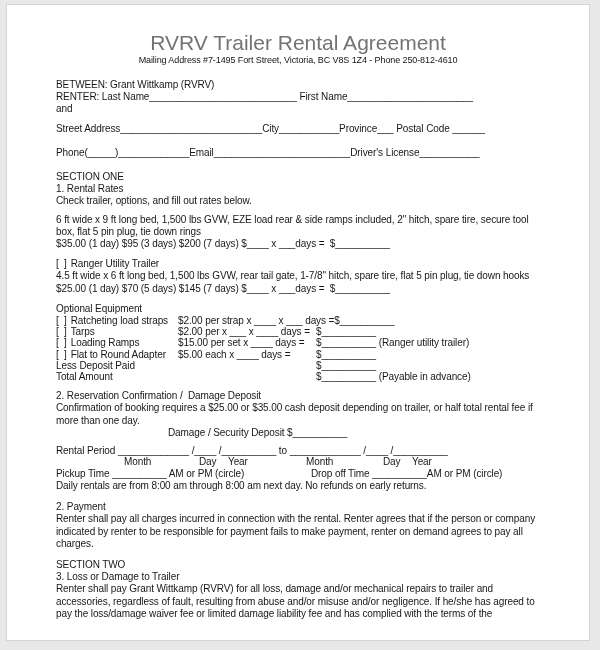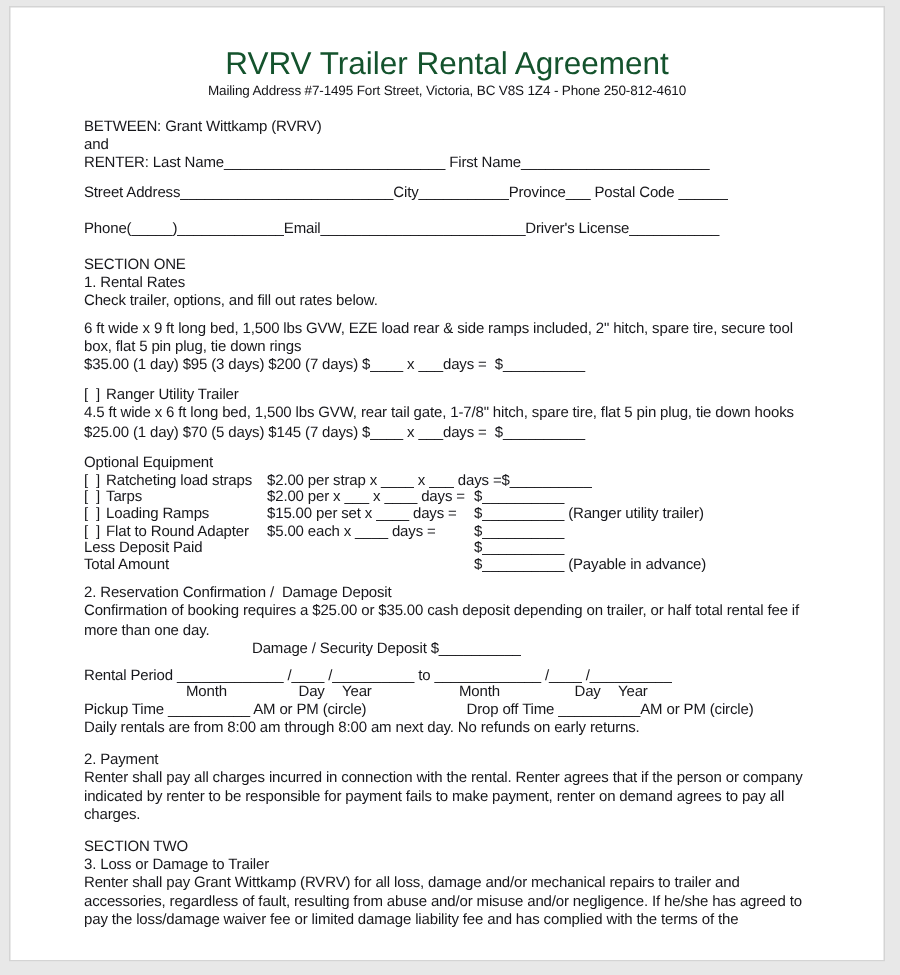--- a/index.html
+++ b/index.html
@@ -9,21 +9,21 @@
     font-family:"Liberation Sans",sans-serif;
   }
   .page{
     position:absolute;left:6px;top:4px;width:584px;height:637px;
     background:#ffffff;border:1px solid #d4d4d4;box-sizing:border-box;
     color:#17171b;font-size:10px;line-height:12.2px;letter-spacing:-0.1px;
     overflow:hidden;
   }
   .title{
     text-align:center;font-size:21px;line-height:24px;margin-top:26px;
-    letter-spacing:0;color:#14532d;
+    letter-spacing:0;color:#737373;
   }
   .subtitle{text-align:center;font-size:9px;line-height:11px;color:#141418}
   .content{padding-left:49px;padding-right:0}
   .line{white-space:pre}
   .pre{white-space:pre-line}.mt6{margin-top:6px}.mt7{margin-top:7px}.mt8{margin-top:8px}
   .mt9{margin-top:9px}.mt12{margin-top:12px}.mt13{margin-top:13px}
 
   
   .opt-row{position:relative;white-space:pre;line-height:11.2px}
   .opt-col1{display:inline-block;width:122px;vertical-align:top}
@@ -51,22 +51,22 @@
 
 <div class="page">
 
   <div class="title">RVRV Trailer Rental Agreement</div>
   <div class="subtitle">Mailing Address #7-1495 Fort Street, Victoria, BC V8S 1Z4 - Phone 250-812-4610</div>
 
   <div class="content">
 
     <div class="mt13">
       <div class="line">BETWEEN: Grant Wittkamp (RVRV)</div>
+      <div class="line">RENTER: Last Name___________________________ First Name_______________________</div>
       <div class="line">and</div>
-      <div class="line">RENTER: Last Name___________________________ First Name_______________________</div>
     </div>
 
     <div class="line mt7">Street Address__________________________City___________Province___ Postal Code ______</div>
 
     <div class="line mt12">Phone(_____)_____________Email_________________________Driver's License___________</div>
 
     <div class="mt12">
       <div class="line">SECTION ONE</div>
       <div class="line">1. Rental Rates</div>
       <div class="line">Check trailer, options, and fill out rates below.</div>

